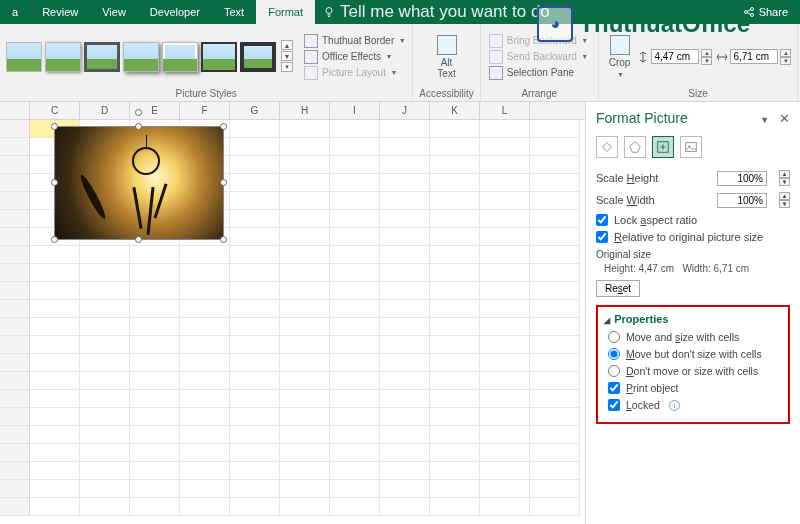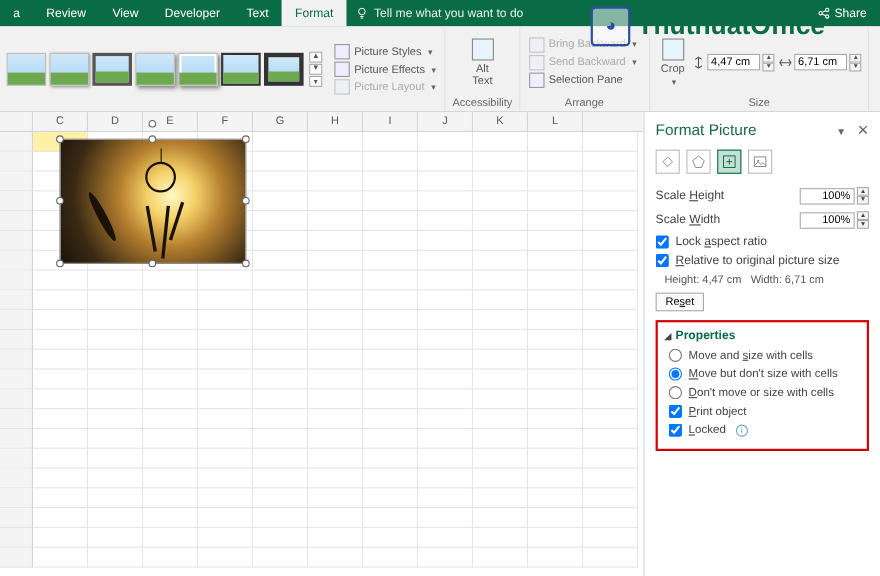--- a/index.html
+++ b/index.html
@@ -2,21 +2,21 @@
 <html><head>
 <meta charset="utf-8">
 <style>
 * { box-sizing: border-box; margin: 0; padding: 0; font-family: 'Segoe UI', Tahoma, sans-serif; }
 body { width: 800px; height: 524px; overflow: hidden; background: #fff; position: relative; font-size: 11px; color: #333; }
 
 .ribbon-tabs { background: #0a6b47; height: 24px; display: flex; align-items: stretch; color: #fff; font-size: 11px; }
 .ribbon-tabs .tab { padding: 0 12px; display: flex; align-items: center; cursor: pointer; }
 .ribbon-tabs .tab.active { background: #f1f1f1; color: #0a6b47; }
 .ribbon-tabs .spacer { flex: 1; }
-.ribbon-tabs .tell-me { display: flex; align-items: center; gap: 5px; padding: 0 8px; font-size: 11px; color: rgba(255,255,255,.9); }
+.ribbon-tabs .tell-me { display: flex; align-items: center; gap: 5px; padding: 0 8px; font-size: 17px; color: rgba(255,255,255,.9); }
 .ribbon-tabs .bulb { width: 12px; height: 12px; }
 .ribbon-tabs .share { padding: 0 12px; display: flex; align-items: center; gap: 4px; }
 
 .ribbon { background: #f1f1f1; border-bottom: 1px solid #d4d4d4; height: 78px; display: flex; align-items: stretch; font-size: 10px; color: #555; }
 .ribbon .group { border-right: 1px solid #e1e1e1; padding: 3px 6px 2px; display: flex; flex-direction: column; justify-content: space-between; }
 .ribbon .group-label { text-align: center; font-size: 10px; color: #666; padding-top: 2px; }
 .ribbon .group-content { display: flex; align-items: center; gap: 3px; flex: 1; }
 
 .thumb { width: 36px; height: 30px; background: linear-gradient(#cfe8f9,#a9d6f5); border: 1px solid #bbb; position: relative; }
 .thumb::after { content:''; position: absolute; bottom: 0; left: 0; right: 0; height: 40%; background: #6ea84f; }
@@ -61,21 +61,21 @@
 .dreamcatcher::before { width: 1px; height: 14px; top: -14px; left: 50%; }
 .feather { position: absolute; width: 3px; background: #1a1208; }
 
 .pane { width: 215px; background: #fff; border-left: 1px solid #d4d4d4; padding: 8px 10px; font-size: 11px; color: #444; position: relative; }
 .pane h1 { font-size: 14px; font-weight: normal; color: #1a6b47; margin-bottom: 10px; display: flex; justify-content: space-between; align-items: center; }
 .pane .tabs { display: flex; gap: 6px; margin-bottom: 12px; }
 .pane .tabs .t { width: 22px; height: 22px; border: 1px solid #bbb; display: flex; align-items: center; justify-content: center; cursor: pointer; color: #777; }
 .pane .tabs .t.active { background: #c5e0d5; border-color: #0a6b47; color: #0a6b47; }
 .pane .field { display: flex; align-items: center; justify-content: space-between; margin: 6px 0; }
 .pane .field label { color: #444; }
-.pane .field .val { display: flex; align-items: center; gap: 2px; }
+.pane .field .val { display: flex; align-items: center; gap: 12px; }
 .pane .field input[type=text] { width: 50px; font-size: 10px; padding: 1px 3px; border: 1px solid #aaa; text-align: right; }
 .spin { display: flex; flex-direction: column; }
 .spin div { width: 11px; height: 8px; border: 1px solid #aaa; background: #f4f4f4; font-size: 6px; line-height: 6px; text-align: center; cursor: pointer; }
 .pane .chk { display: flex; align-items: center; gap: 6px; margin: 5px 0; }
 .pane .chk input { width: 12px; height: 12px; }
 .pane .origsz { font-size: 10px; margin: 6px 0; }
 .pane .origsz .dims { margin: 3px 0 6px 8px; color: #555; }
 .pane button.reset { font-size: 10px; padding: 2px 8px; border: 1px solid #aaa; background: #fafafa; cursor: pointer; }
 .pane .sect { border: 2px solid #d40000; padding: 6px; margin-top: 8px; }
 .pane .sect h2 { font-size: 11px; font-weight: bold; color: #0a6b47; margin-bottom: 6px; }
@@ -130,35 +130,36 @@
       <div class="thumb framed"></div>
       <div class="thumb fat"></div>
       <div class="gallery-nav">
         <div>▲</div>
         <div>▼</div>
         <div>▾</div>
       </div>
       <div style="display:flex;flex-direction:column;margin-left:6px;">
         <div class="menu-row">
             <span class="ic"></span>
-            <span>Picture Styles</span>
+            <span>Thuthuat Border</span>
             <span class="caret">▾</span>
           </div>
         <div class="menu-row">
             <span class="ic"></span>
-            <span>Picture Effects</span>
+            <span>Office Effects</span>
             <span class="caret">▾</span>
           </div>
         <div class="menu-row disabled">
             <span class="ic" style="opacity:.5"></span>
             <span>Picture Layout</span>
             <span class="caret">▾</span>
           </div>
       </div>
     </div>
+    <div class="group-label">Picture Styles</div>
   </div>
 
   <div class="group" style="flex:0 0 58px">
     <div class="group-content" style="justify-content:center">
       <div class="vbtn">
         <div class="ic"></div>
         <span style="white-space:pre;text-align:center">Alt
 Text</span>
       </div>
     </div>
@@ -623,20 +624,21 @@
     </div>
     <div class="chk">
         <input type="checkbox" checked="" style="">
         <label>Lock <span class="under">a</span>spect ratio</label>
       </div>
     <div class="chk">
         <input type="checkbox" checked="" style="">
         <label><span class="under">R</span>elative to original picture size</label>
       </div>
     <div class="origsz">
+      <div>Original size</div>
       <div class="dims"><span>Height:  4,47 cm</span>&nbsp;&nbsp;&nbsp;<span>Width:  6,71 cm</span></div>
       <button class="reset">Re<span class="under">s</span>et</button>
     </div>
 
     <div class="sect">
       <h2>Properties</h2>
       <div class="radio">
           <input type="radio" name="mv" style="">
           <label>Move and <span class="under">s</span>ize with cells</label>
         </div>

